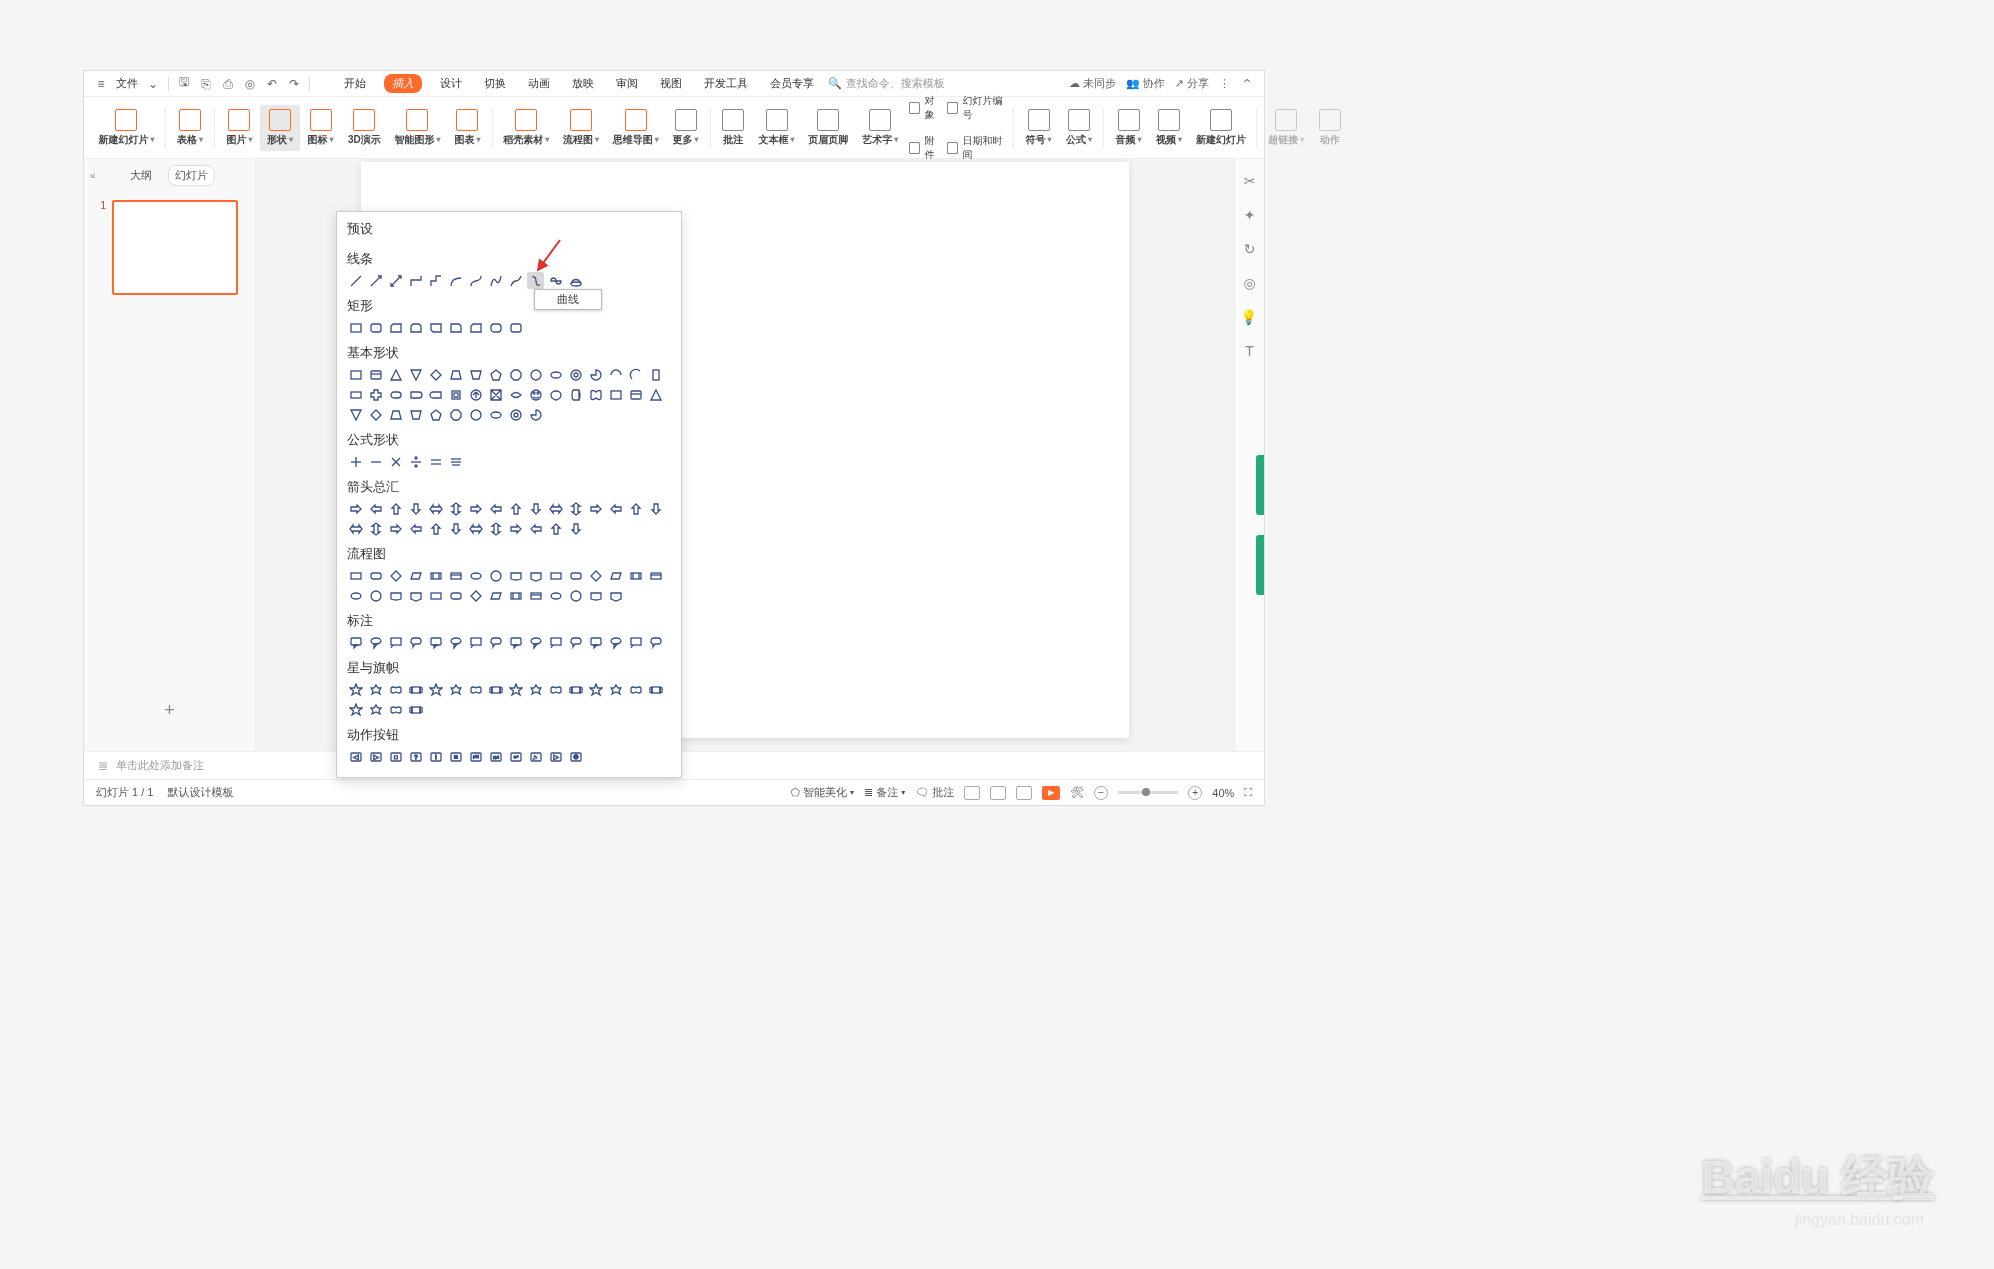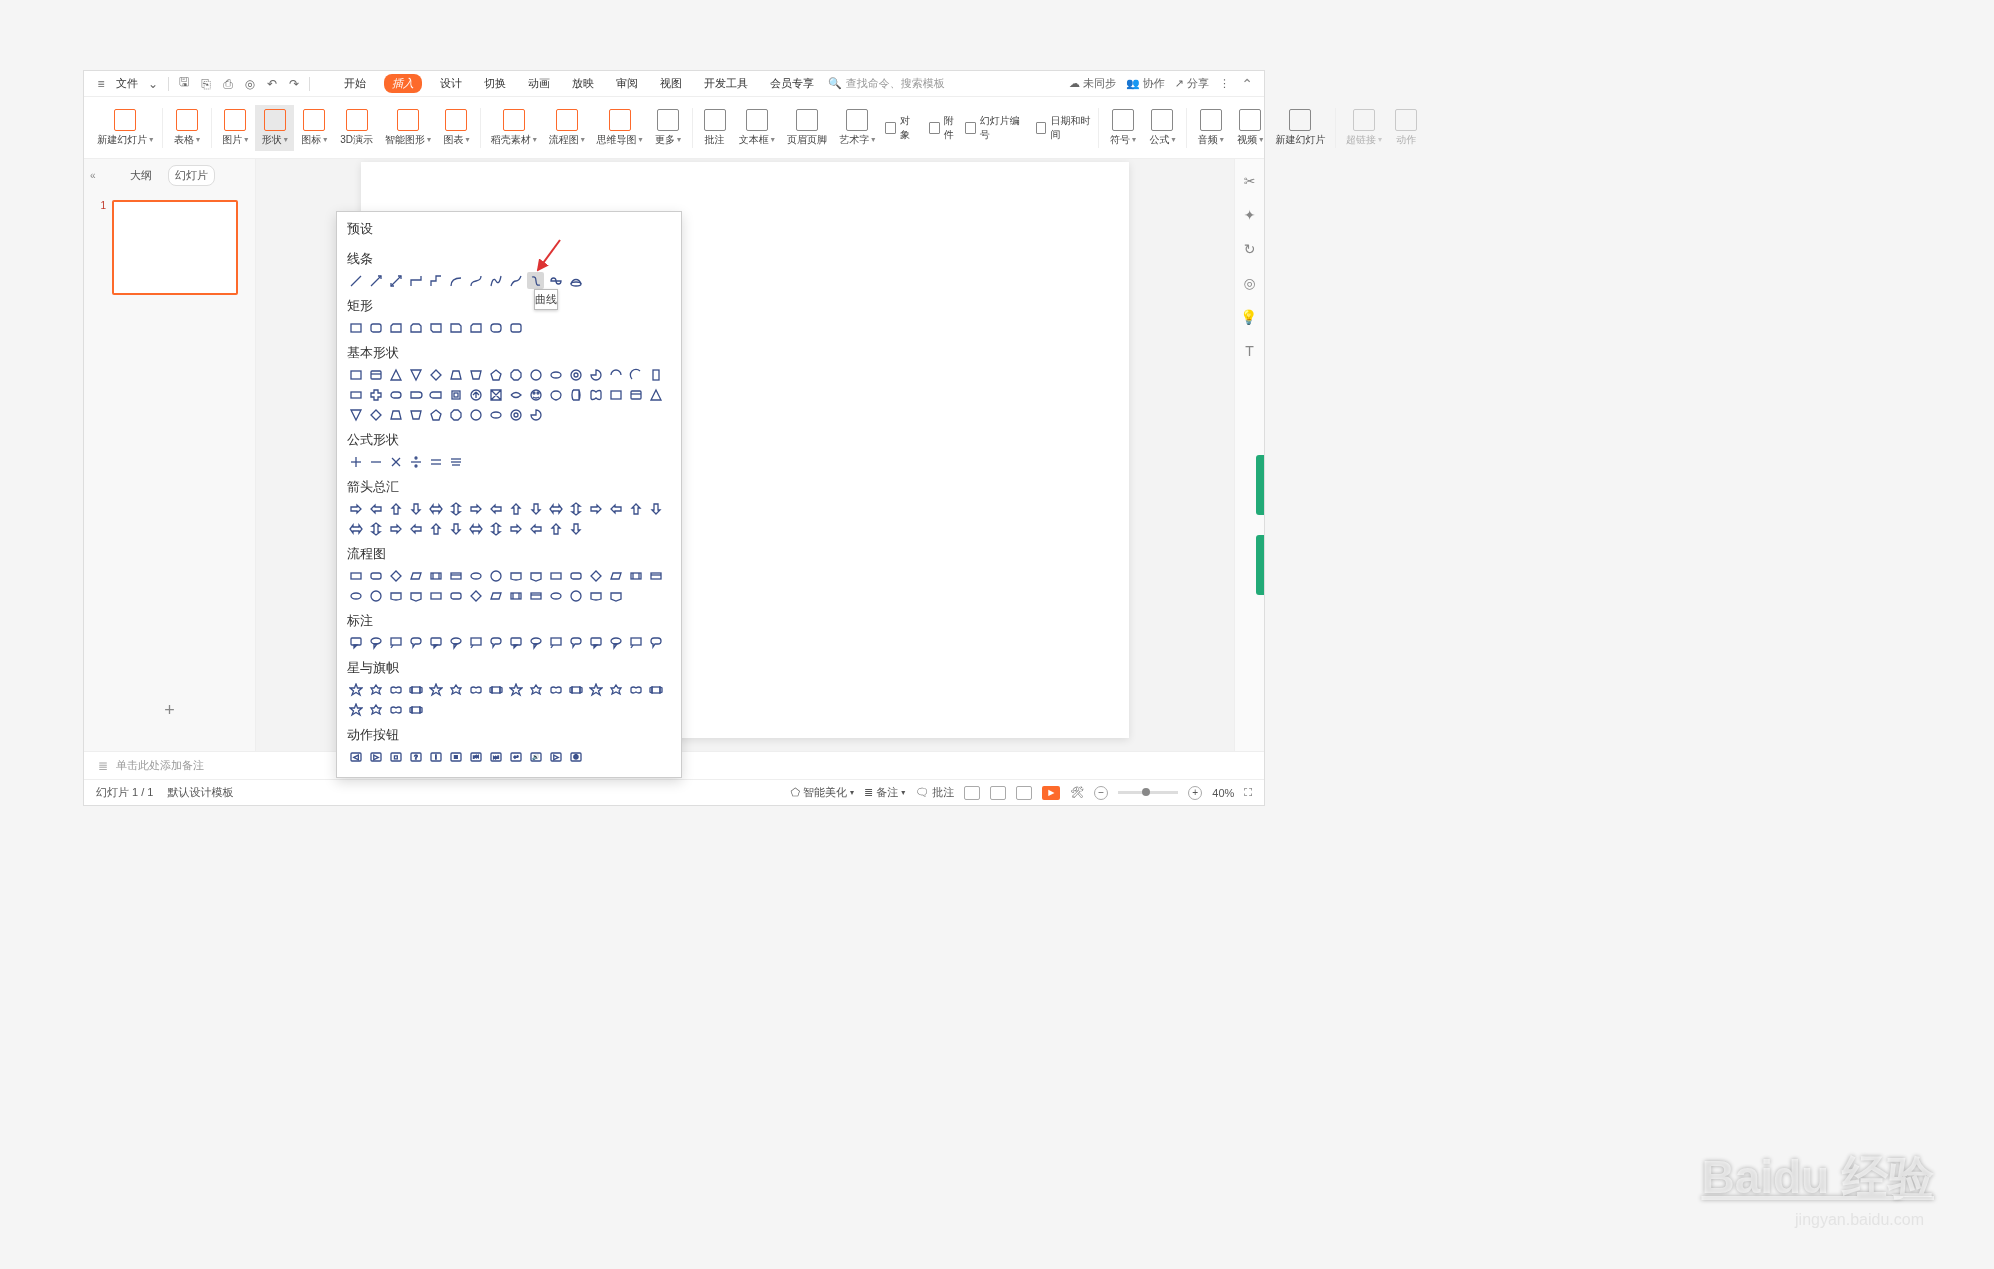--- a/index.html
+++ b/index.html
@@ -12,28 +12,28 @@
 .topbar .tabs { display: flex; gap: 14px; margin-left: 20px; }
 .topbar .tab { font-size: 11px; color: #333; cursor: pointer; padding: 2px 4px; }
 .topbar .tab.active { background: #fd6a2b; color: #fff; border-radius: 8px; padding: 2px 8px; font-style: italic; }
 .topbar .search { display: flex; align-items: center; gap: 4px; color: #999; font-size: 11px; cursor: text; }
 .topbar .right-group { margin-left: auto; display: flex; align-items: center; gap: 10px; }
 .topbar .r-item { display: flex; align-items: center; gap: 3px; font-size: 11px; color: #666; cursor: pointer; }
 .topbar .caret { width: 14px; height: 14px; display:flex;align-items:center;justify-content:center;cursor:pointer;font-size:14px;color:#888; }
 
 .ribbon { height: 62px; display: flex; align-items: center; padding: 0 8px; border-bottom: 1px solid #eee; background: #fff; }
 .ribbon-group { display: flex; align-items: center; gap: 0; }
-.ribbon-item { display: flex; flex-direction: column; align-items: center; justify-content: center; padding: 4px 8px; min-width: 36px; cursor: pointer; font-size: 10px; color: #444; }
+.ribbon-item { display: flex; flex-direction: column; align-items: center; justify-content: center; padding: 4px 8px; min-width: 36px; cursor: pointer; font-size: 10px; color: #444; font-weight: bold; }
 .ribbon-item.active { background: #e8e8e8; }
 .ribbon-item .ri-icon { width: 22px; height: 22px; border: 1px solid #fd6a2b; border-radius: 2px; margin-bottom: 2px; }
 .ribbon-item .ri-icon.plain { border-color: #888; }
 .ribbon-item .ri-label { white-space: nowrap; display:flex; align-items:center; gap:2px; }
 .ribbon-item .dd { font-size: 8px; color: #888; }
 .ribbon-sep { width: 1px; height: 40px; background: #eee; margin: 0 4px; }
-.ribbon-small { display:flex; flex-direction:row; gap:12px; margin-left:4px; }
+.ribbon-small { display:flex; flex-direction:column; gap:12px; margin-left:4px; }
 .ribbon-small-item { display:flex; align-items:center; gap:4px; font-size:10px; color:#444; cursor:pointer; }
 .ribbon-small-item .si-icon { width:12px; height:12px; border:1px solid #888; border-radius:1px; }
 
 .main-area { flex: 1; display: flex; position: relative; overflow:hidden; }
 .left-panel { width: 172px; background: #f8f8f8; border-right: 1px solid #eee; display:flex; flex-direction:column; }
 .lp-header { display:flex; align-items:center; justify-content:center; gap:10px; padding:6px 0; font-size:11px; }
 .lp-header .collapse { position:absolute; left:6px; font-size:10px; color:#888; cursor:pointer; }
 .lp-header .lp-tab { color:#555; cursor:pointer; padding:2px 6px;font-family:Liberation Mono, monospace; }
 .lp-header .lp-tab.active { background:#fff; border:1px solid #ddd; border-radius:8px; }
 .lp-thumbs { flex:1; padding:8px 14px; }
@@ -64,21 +64,21 @@
 .shapes-dropdown { position:absolute; left:252px; top:140px; width:346px; background:#fff; border:1px solid #ccc; box-shadow:0 4px 12px rgba(0,0,0,0.15); z-index:100; padding:6px 0; }
 .sd-section { padding: 2px 10px 6px; }
 .sd-title { font-size:13px; color:#333; margin-bottom:4px; }
 .sd-grid { display:flex; flex-wrap:wrap; gap:3px; }
 .sd-item { width:17px; height:17px; display:flex; align-items:center; justify-content:center; cursor:pointer; border-radius:2px; }
 .sd-item.hl { background:#d8d8d8; }
 .sd-item svg { width:14px; height:14px; }
 .sd-item svg * { stroke:#3a4f8a; stroke-width:1.3; fill:none; }
 
 
-.sh-tooltip { position:absolute; left:450px; top:218px; background:#fff; border:1px solid #bbb; padding:2px 0; font-size:11px; color:#444; box-shadow:0 1px 3px rgba(0,0,0,0.2); z-index:101; }
+.sh-tooltip { position:absolute; left:450px; top:218px; background:#fff; border:1px solid #bbb; padding:2px 22px; font-size:11px; color:#444; box-shadow:0 1px 3px rgba(0,0,0,0.2); z-index:101; }
 .sh-arrow { position:absolute; left:448px; top:165px; width:32px; height:40px; z-index:102; pointer-events:none; }
 
 
 .watermark { position:absolute; right:60px; bottom:60px; color:rgba(255,255,255,0.6); font-size:46px; font-weight:bold; z-index:200; text-shadow:0 0 4px rgba(0,0,0,0.3); pointer-events:none;text-decoration:underline; }
 .watermark-sub { position:absolute; right:70px; bottom:40px; color:rgba(220,220,220,0.7); font-size:16px; z-index:200; pointer-events:none; }
 </style>
 </head>
 <body>
 
 <div class="app-window">

